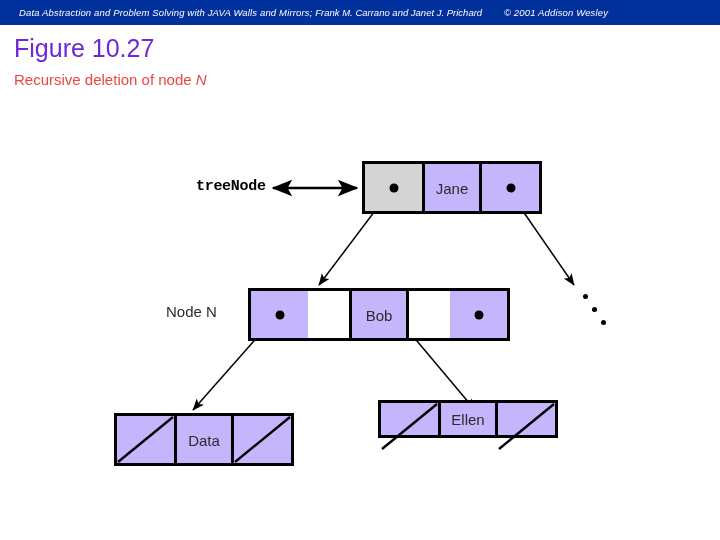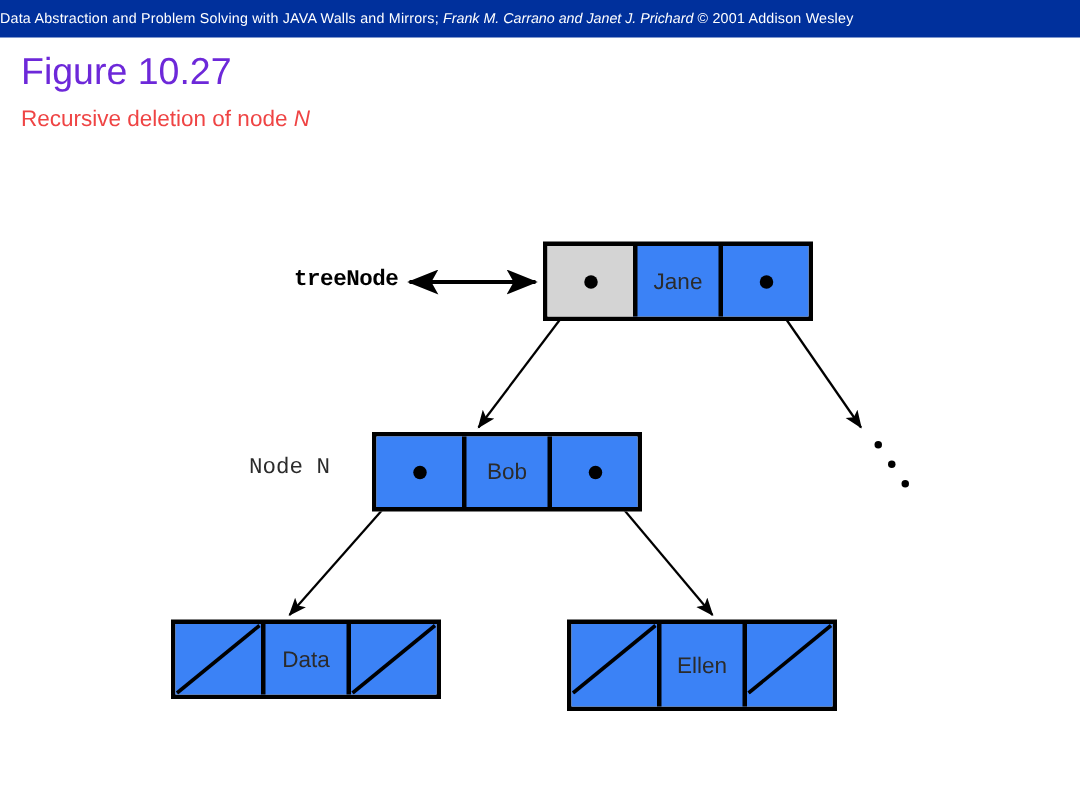--- a/index.html
+++ b/index.html
@@ -23,21 +23,21 @@
     top: 0;
     width: 720px;
     height: 25px;
     background: #00309c;
     color: #ffffff;
     font-size: 9.5px;
     line-height: 25px;
     white-space: nowrap;
     overflow: hidden;
   }
-  #header-bar .hdr-txt { padding-left: 0; letter-spacing: 0.15px; }
+  #header-bar .hdr-txt { padding-left: 19px; letter-spacing: 0.15px; font-style: italic; }
   #header-bar .hdr-ital { font-style: italic; }
 
   
   #figure-title {
     position: absolute;
     left: 14px;
     top: 34px;
     font-size: 25px;
     color: #6d28d9;
     letter-spacing: 0px;
@@ -64,21 +64,21 @@
   .node {
     position: absolute;
     display: flex;
     box-sizing: border-box;
     border: 3px solid #000000;
     background: #ffffff;
   }
   .cell {
     position: relative;
     box-sizing: border-box;
-    background: #3b82f6;
+    background: #c4b5fd;
   }
   .cell.ptr { width: 57px; }
   .cell.val { width: 60px; }
   .cell.mid-borders { border-left: 3px solid #000; border-right: 3px solid #000; }
   .cell.shaded { background: #d4d4d4; }
 
   .cell .dot {
     position: absolute;
     width: 9px;
     height: 9px;
@@ -119,21 +119,21 @@
 
   #label-treeNode {
     left: 196px;
     top: 178px;
     font-size: 15px;
   }
   #label-nodeN {
     left: 166px;
     top: 303px;
     font-size: 15px;
-    font-family: Liberation Mono, monospace;
+    font-family: Liberation Sans, sans-serif;
     color: #2b2b2b;
   }
 
   
   #caption {
     position: absolute;
     left: 40px;
     top: 486px;
     font-size: 15px;
     color: #2b2b2b;
@@ -206,21 +206,21 @@
         <span class="dot"></span>
       </div>
       <div class="cell val mid-borders">
         <span class="label">Jane</span>
       </div>
       <div class="cell ptr">
         <span class="dot"></span>
       </div>
     </div>
 
-    <div class="node" style="left:248px;top:288px;height:53px;">
+    <div class="node" style="left:248px;top:288px;height:53px;gap:41px;">
       <div class="cell ptr">
         <span class="dot"></span>
       </div>
       <div class="cell val mid-borders">
         <span class="label">Bob</span>
       </div>
       <div class="cell ptr">
         <span class="dot"></span>
       </div>
     </div>
@@ -234,21 +234,21 @@
       <div class="cell val mid-borders">
         <span class="label">Data</span>
       </div>
       <div class="cell ptr">
         <svg class="slash" viewBox="0 0 57 47" preserveAspectRatio="none">
           <line x1="1" y1="46" x2="56" y2="1" stroke="#000000" stroke-width="2.4"></line>
         </svg>
       </div>
     </div>
 
-    <div class="node" style="left:378px;top:413px;height:61px;justify-content:flex-end;">
+    <div class="node" style="left:378px;top:400px;height:38px;justify-content:flex-end;">
       <div class="cell ptr">
         <svg class="slash" viewBox="0 0 57 47" preserveAspectRatio="none">
           <line x1="1" y1="46" x2="56" y2="1" stroke="#000000" stroke-width="2.4"></line>
         </svg>
       </div>
       <div class="cell val mid-borders">
         <span class="label">Ellen</span>
       </div>
       <div class="cell ptr">
         <svg class="slash" viewBox="0 0 57 47" preserveAspectRatio="none">

